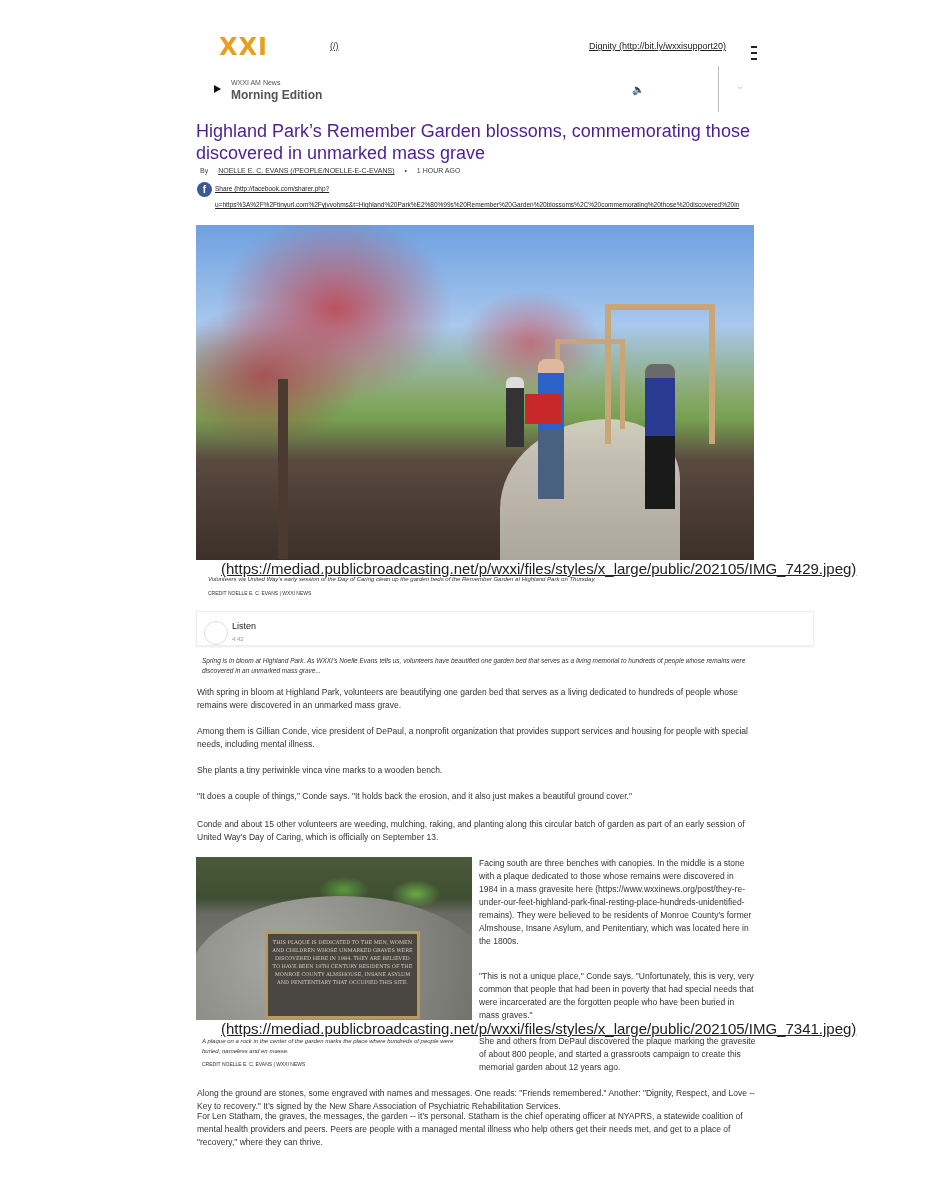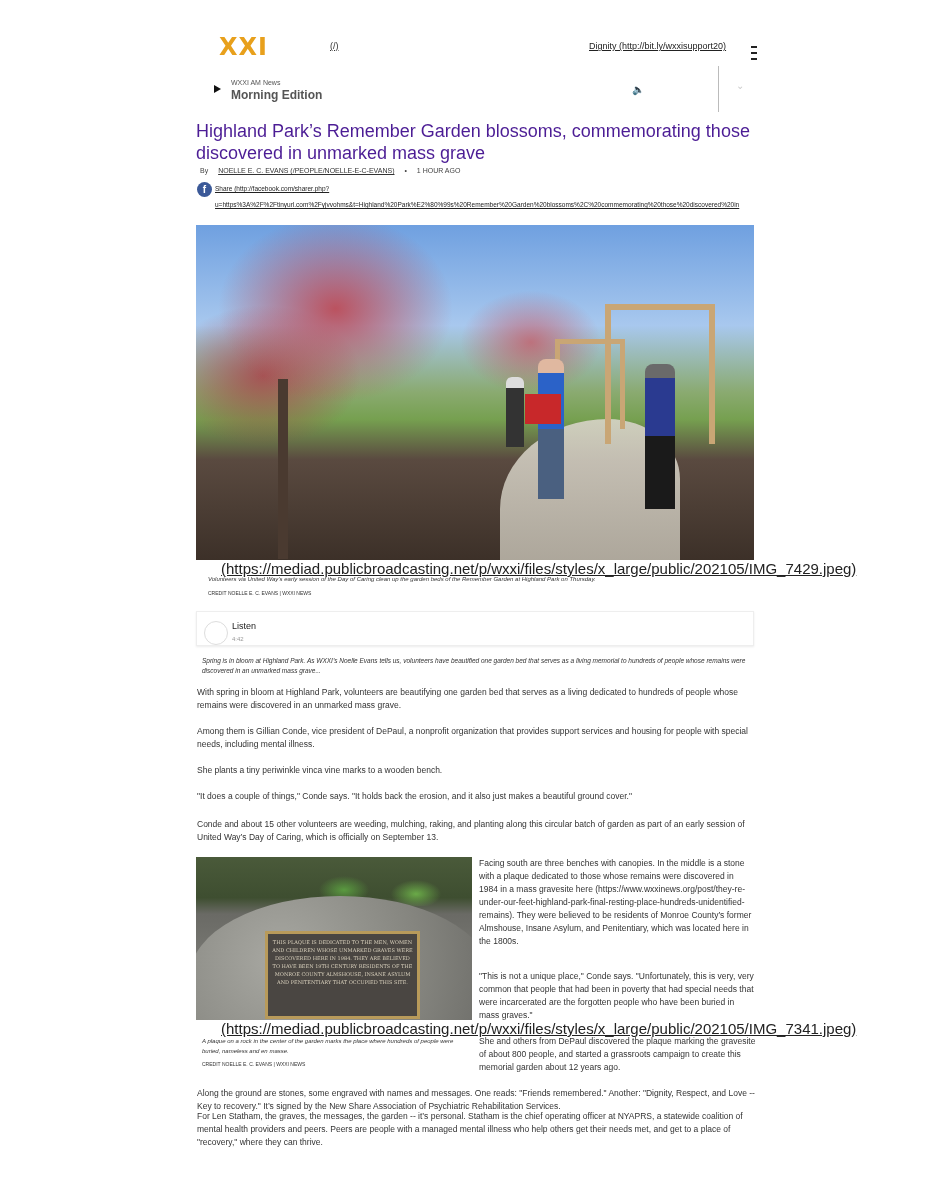--- a/index.html
+++ b/index.html
@@ -44,21 +44,21 @@
   .person1 { position: absolute; left: 338px; top: 130px; width: 26px; height: 140px; background: linear-gradient(180deg, #e0b8a0 0%, #e0b8a0 10%, #2b62c8 10%, #2b62c8 50%, #4a6080 50%); border-radius: 8px 8px 0 0; }
   .box { position: absolute; left: 325px; top: 165px; width: 36px; height: 30px; background: #c8282a; }
   .person2 { position: absolute; left: 445px; top: 135px; width: 30px; height: 145px; background: linear-gradient(180deg, #6a6a6a 0%, #6a6a6a 10%, #2a3a90 10%, #2a3a90 50%, #1a1a1a 50%); border-radius: 8px 8px 0 0; }
   .person3 { position: absolute; left: 306px; top: 148px; width: 18px; height: 70px; background: linear-gradient(180deg, #ddd 0%, #ddd 15%, #333 15%); border-radius: 6px 6px 0 0; }
 
   .img-link { position: absolute; font-size: 15px; color: #222; text-decoration: underline; white-space: nowrap; padding-left: 24px; }
   .caption { position: absolute; font-size: 6px; font-style: italic; color: #333; }
   .credit { position: absolute; font-size: 5px; color: #333; text-transform: uppercase; }
 
   
-  .listen-box { position: absolute; left: 184px; top: 599px; width: 558px; height: 35px; border: 1px solid #eee; box-shadow: 0 1px 2px rgba(0,0,0,0.08); background: #fff; }
+  .listen-box { position: absolute; left: 184px; top: 599px; width: 618px; height: 35px; border: 1px solid #eee; box-shadow: 0 1px 2px rgba(0,0,0,0.08); background: #fff; }
   .listen-circle { position: absolute; left: 3px; top: 5px; width: 24px; height: 24px; border: 1px solid #ddd; border-radius: 50%; }
   .listen-label { position: absolute; left: 31px; top: 5px; font-size: 9px; color: #222; }
   .listen-dur { position: absolute; left: 31px; top: 20px; font-size: 6px; color: #999; }
 
   .teaser { position: absolute; left: 190px; top: 644px; width: 550px; font-size: 6.5px; font-style: italic; color: #333; line-height: 10px; }
 
   .para { position: absolute; font-size: 8.5px; color: #333; line-height: 13px; }
 
   
   .photo-plaque { position: absolute; left: 184px; top: 845px; width: 276px; height: 163px; overflow: hidden;

